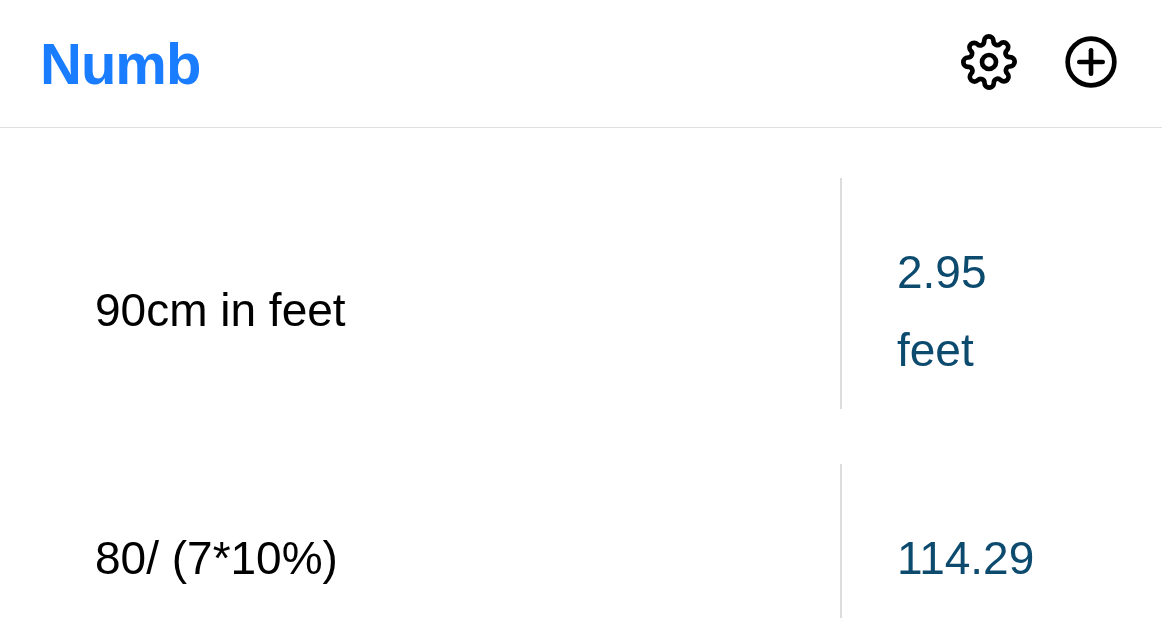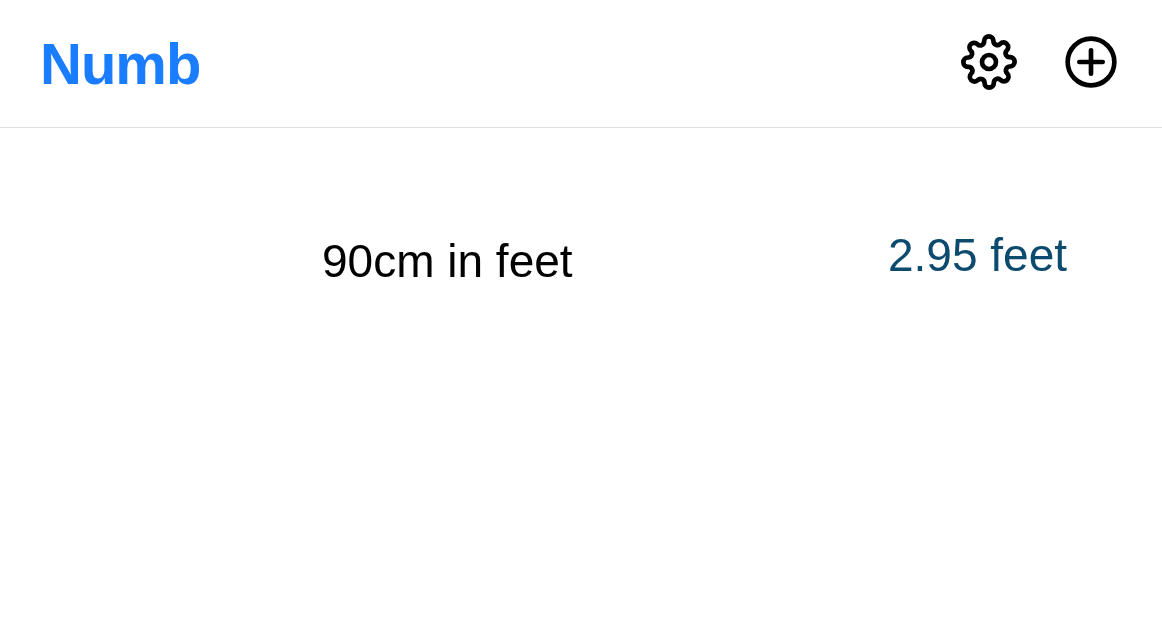--- a/index.html
+++ b/index.html
@@ -46,23 +46,22 @@
     }
     .icon-btn svg {
       width: 56px;
       height: 56px;
     }
     .content {
       padding: 50px 95px 0 95px;
     }
     .row {
       display: flex;
-      align-items: flex-end;
+      align-items: center;
       padding: 55px 0 40px 0;
-      flex-direction: column;
     }
     .expr-col {
       flex: 0 0 auto;
       width: 745px;
       font-size: 46px;
       font-weight: 400;
       color: #000000;
       line-height: 1.25;
     }
     .divider-col {
@@ -114,14 +113,19 @@
 </div>
 
 <div class="content">
 
   <div class="row">
     <div class="expr-col">90cm in feet</div>
     <div class="divider-col"></div>
     <div class="result-col">2.95 feet</div>
   </div>
 
+  <div class="row">
+    <div class="expr-col">80/ (7*10%)</div>
+    <div class="divider-col"></div>
+    <div class="result-col">114.29</div>
+  </div>
 
 </div>
 
 </body></html>

